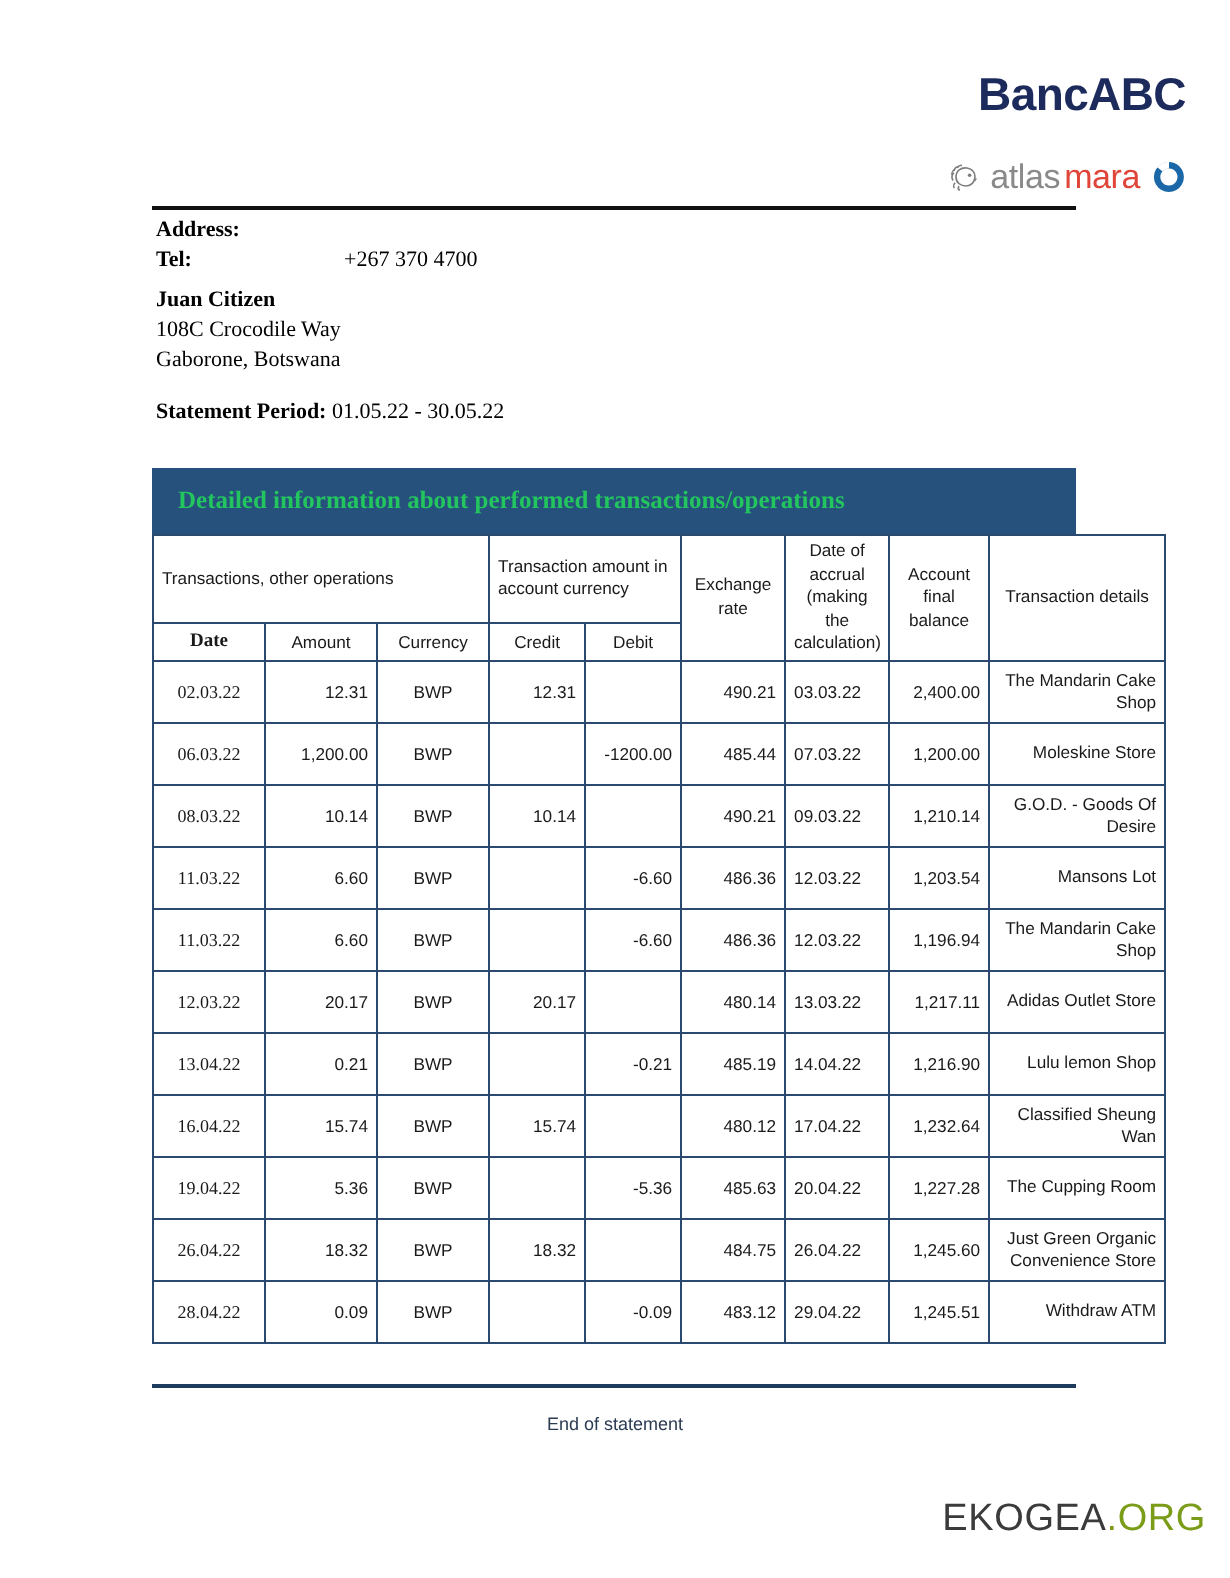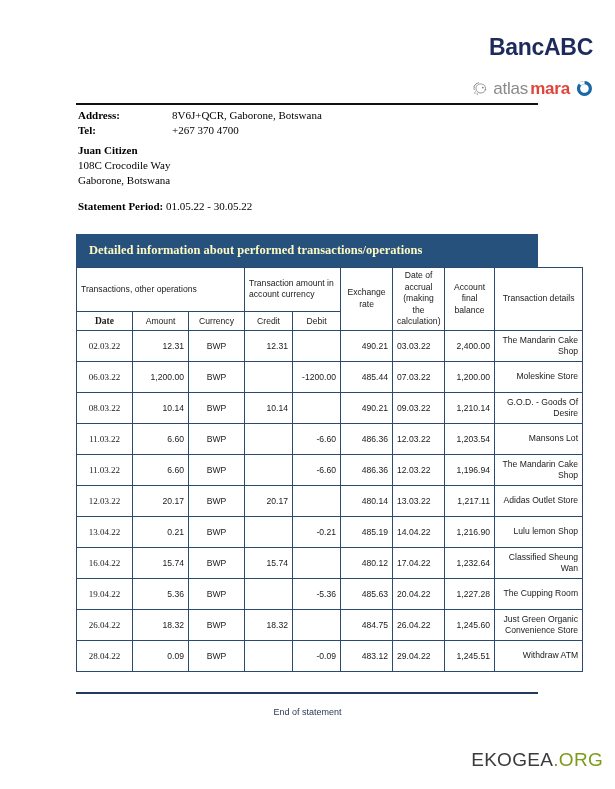--- a/index.html
+++ b/index.html
@@ -63,21 +63,21 @@
   .logo-atlas {
     font-size: 17px;
     color: #8a8a8a;
     font-weight: normal;
     line-height: 1;
     letter-spacing: -0.2px;
   }
   .logo-mara {
     font-size: 17px;
     color: #e0453a;
-    font-weight: bold;
+    font-weight: normal;
     line-height: 1;
     letter-spacing: -0.2px;
     margin-left: -1px;
   }
   .ring-icon { width: 17px; height: 17px; display: block; margin-left: 3px; }
 
   
   .top-rule {
     position: absolute;
     left: 76px;
@@ -120,21 +120,21 @@
   .stmt-period .lbl { font-weight: bold; }
 
   
   .banner {
     position: absolute;
     left: 76px;
     top: 234px;
     width: 462px;
     height: 33px;
     background: #26517c;
-    color: #fef9c3;
+    color: #22c55e;
     font-family: "Liberation Serif", serif;
     font-weight: bold;
     font-size: 12.5px;
     display: flex;
     align-items: center;
     padding-left: 13px;
   }
 
   
   .tbl-wrap {
@@ -264,21 +264,20 @@
       </svg>
     </span>
   </div>
 </div>
 
 <div class="top-rule"></div>
 
 <div class="addr-block">
   <div class="addr-row">
     <span class="addr-label">Address:</span>
-    <span class="addr-val">8V6J+QCR, Gaborone, Botswana</span>
   </div>
   <div class="addr-row">
     <span class="addr-label">Tel:</span>
     <span class="addr-val">+267 370 4700</span>
   </div>
 </div>
 
 <div class="payee-block">
   <div class="payee-name">Juan Citizen</div>
   <div>108C Crocodile Way</div>

